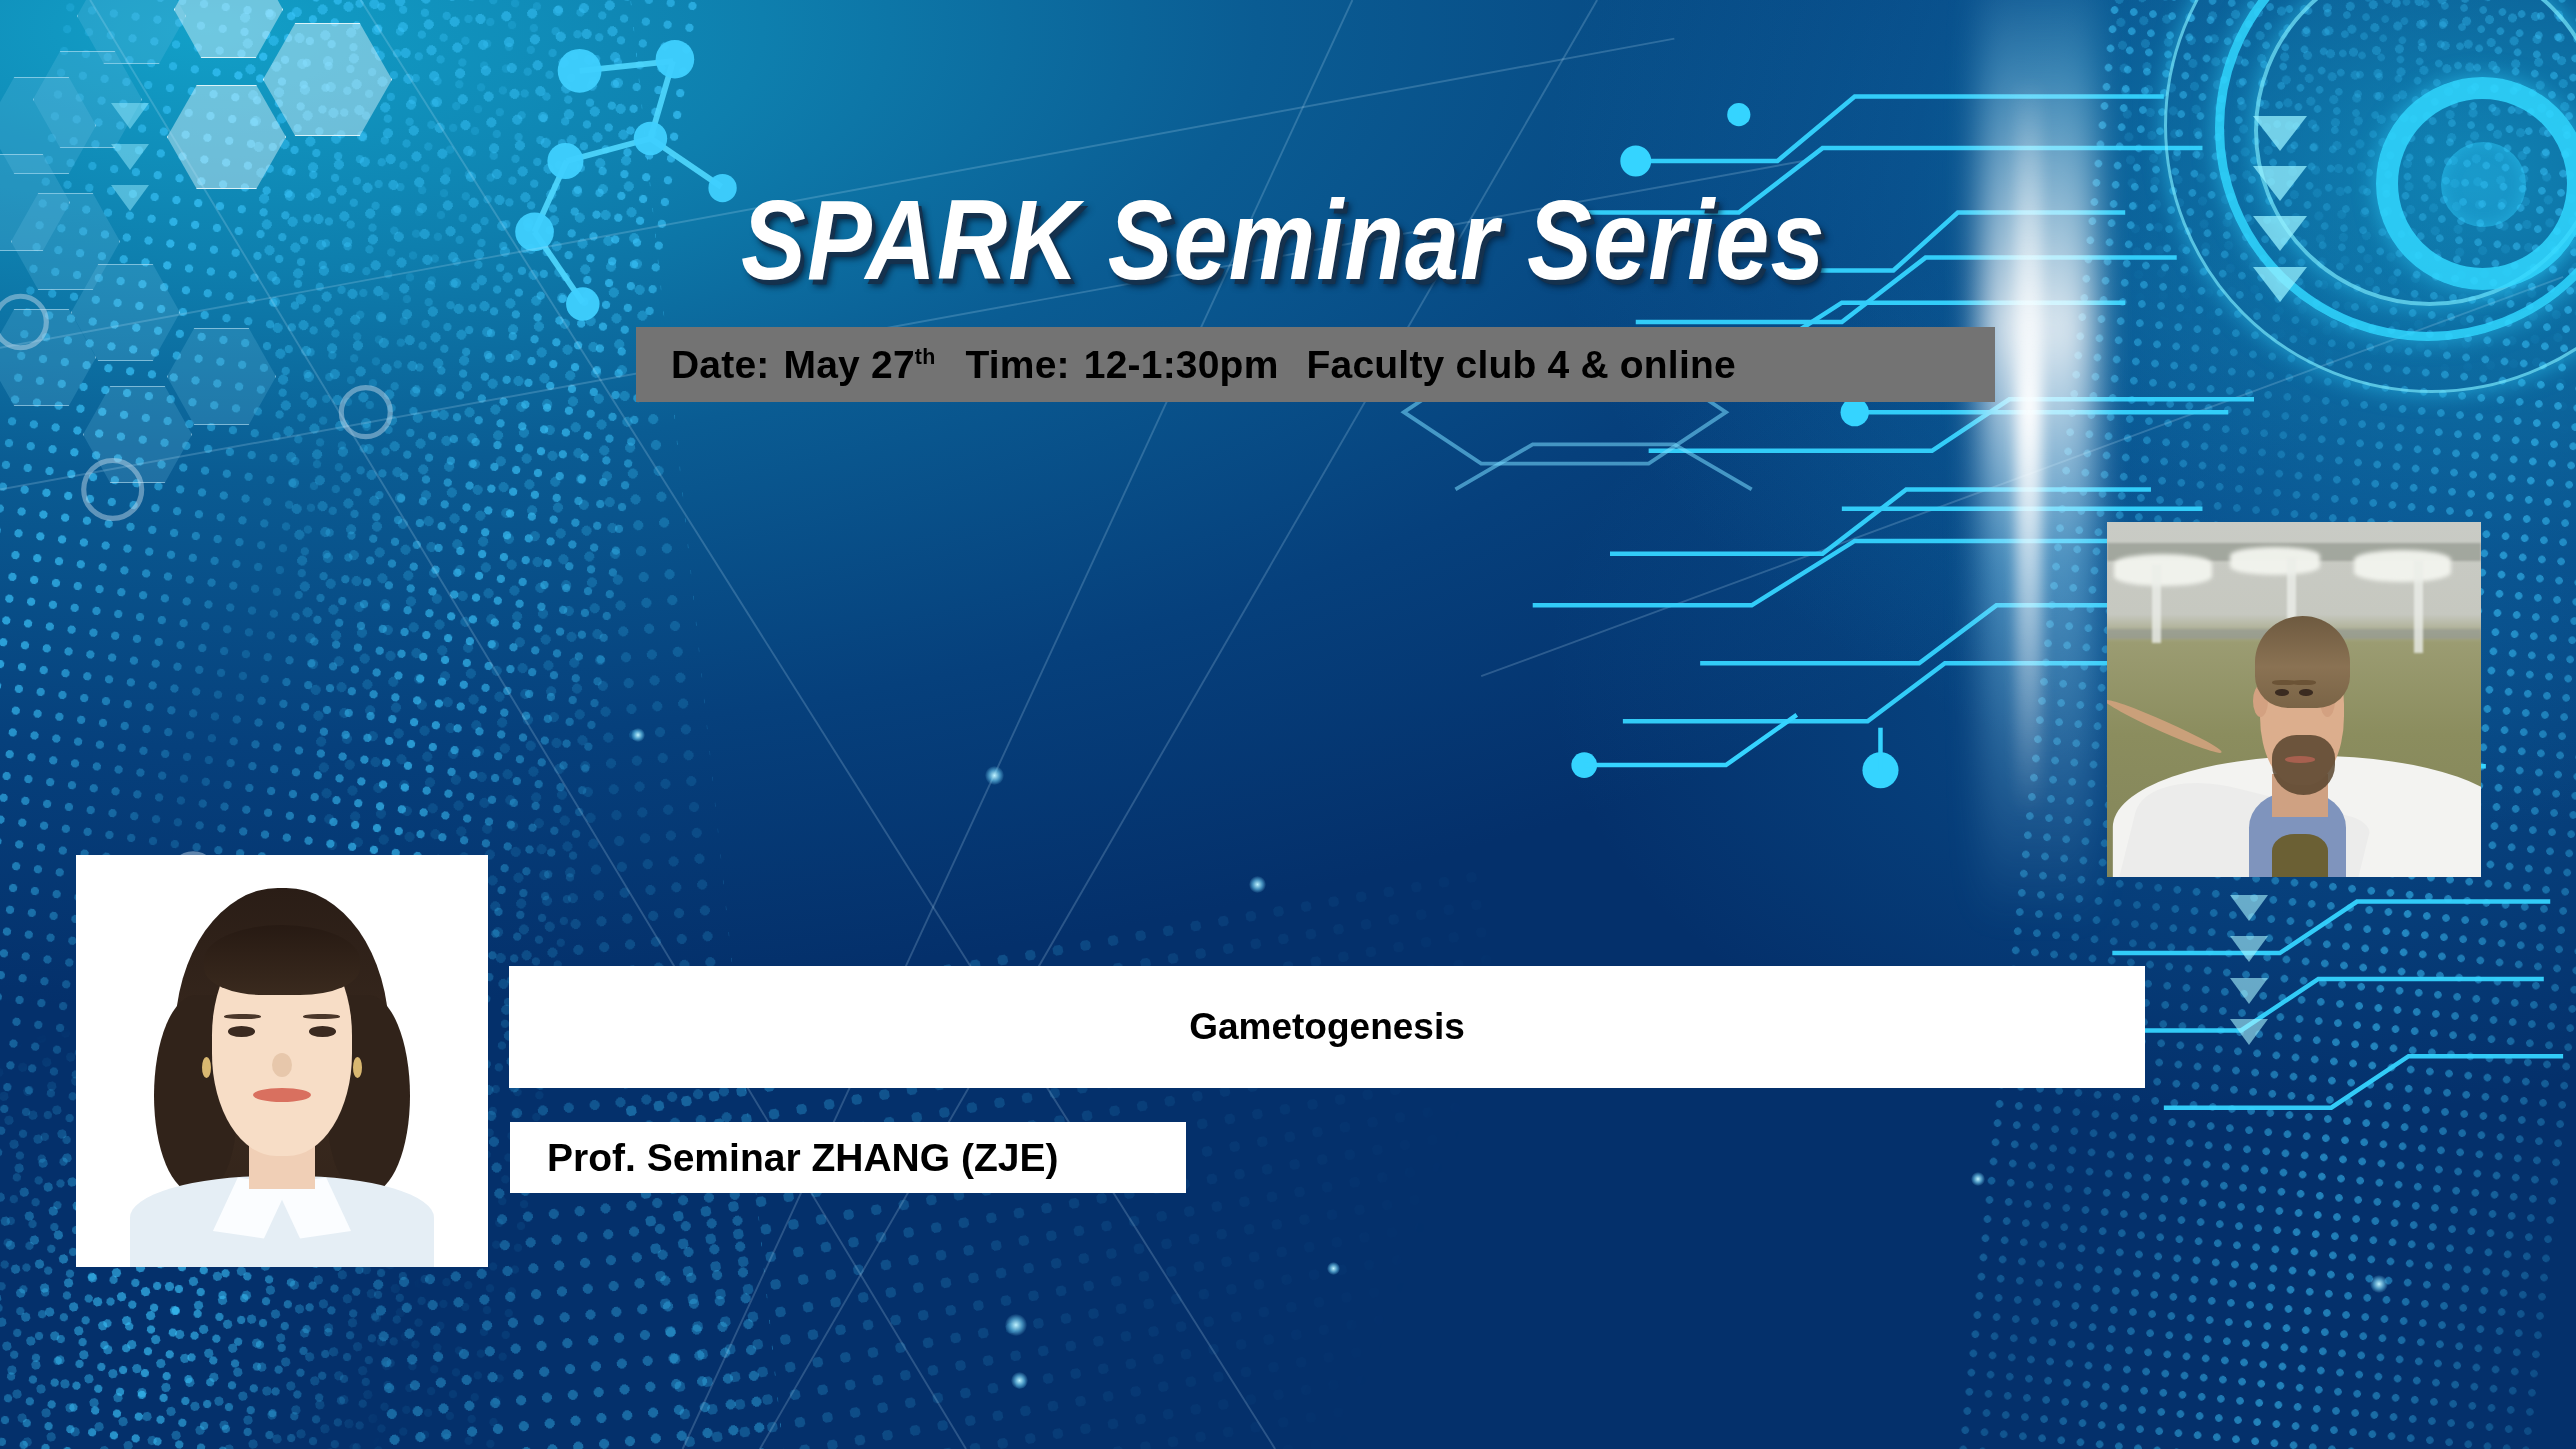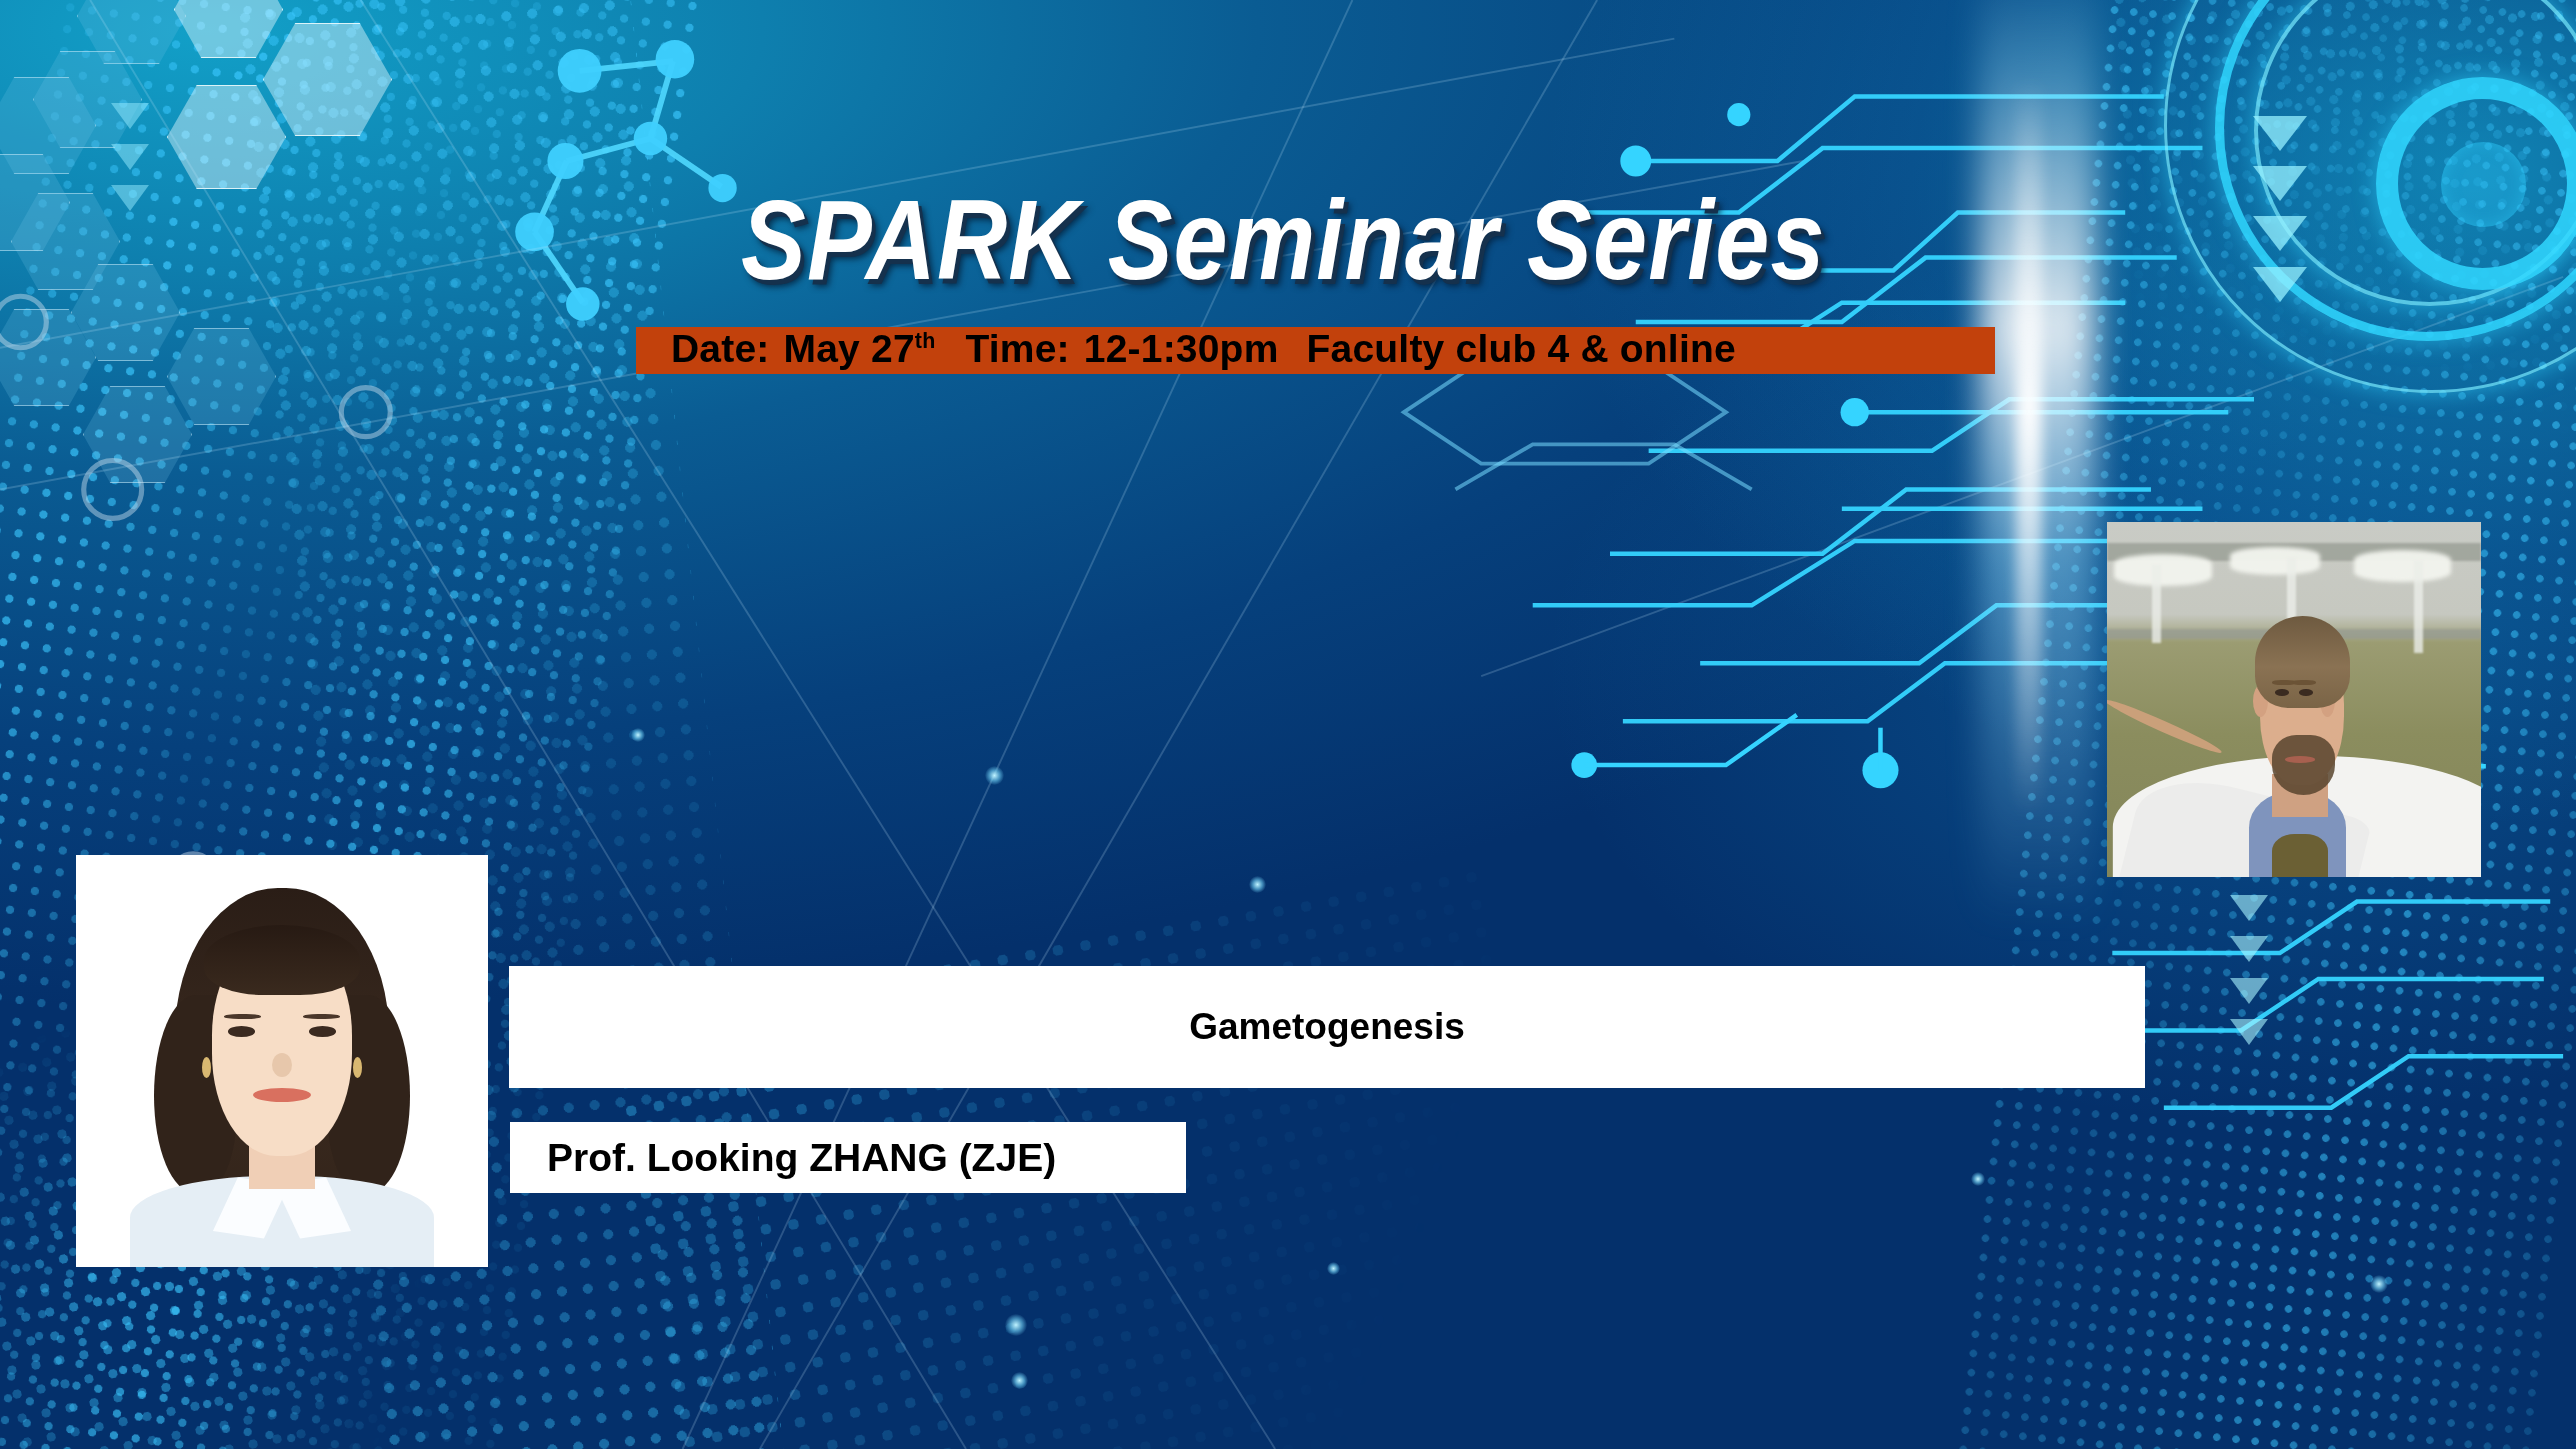--- a/index.html
+++ b/index.html
@@ -136,23 +136,23 @@
     transform:scaleX(.86);
     transform-origin:left center;
     white-space:nowrap;
     text-shadow:
        4.5px 4.5px 0 #15314d,
       6.4px 7px 6.4px rgba(3,25,50,.75);
   }
 
   .banner{
     position:absolute;left:636px;top:327px;
-    width:1359px;height:47px;
-    background:#c2410c;
-    display:flex;
+    width:1359px;height:75px;
+    background:#737373;
+    display:flex;align-items:center;
   }
   .banner-text{
     font-size:39px;font-weight:600;color:#000;
     white-space:nowrap;padding-left:35px;letter-spacing:0.2px;
   }
   .banner-text sup{font-size:.55em;vertical-align:super;}
   .gap{display:inline-block;width:30px;}
   .gap-sm{display:inline-block;width:14px;}
 
   .wbox{
@@ -383,21 +383,21 @@
       </div>
     </div>
 
 
 
     <div class="wbox talk2">
       <span class="txt">Gametogenesis</span>
     </div>
 
     <div class="wbox spk2">
-      <span class="txt">Prof. Looking ZHANG (ZJE)</span>
+      <span class="txt">Prof. Seminar ZHANG (ZJE)</span>
     </div>
 
     <div class="photo photo-man">
       <div class="lab-bg"></div>
       <div class="lab-rail" style="top:6%;height:5%;"></div>
       <div class="lab-rail" style="top:30%;height:3%;"></div>
       <div class="lab-lamp" style="left:2%;top:9%;width:26%;height:9%;"></div>
       <div class="lab-lamp" style="left:33%;top:7%;width:24%;height:8%;"></div>
       <div class="lab-lamp" style="left:66%;top:8%;width:26%;height:9%;"></div>
       <div class="lab-tube" style="left:12%;top:12%;height:22%;"></div>

